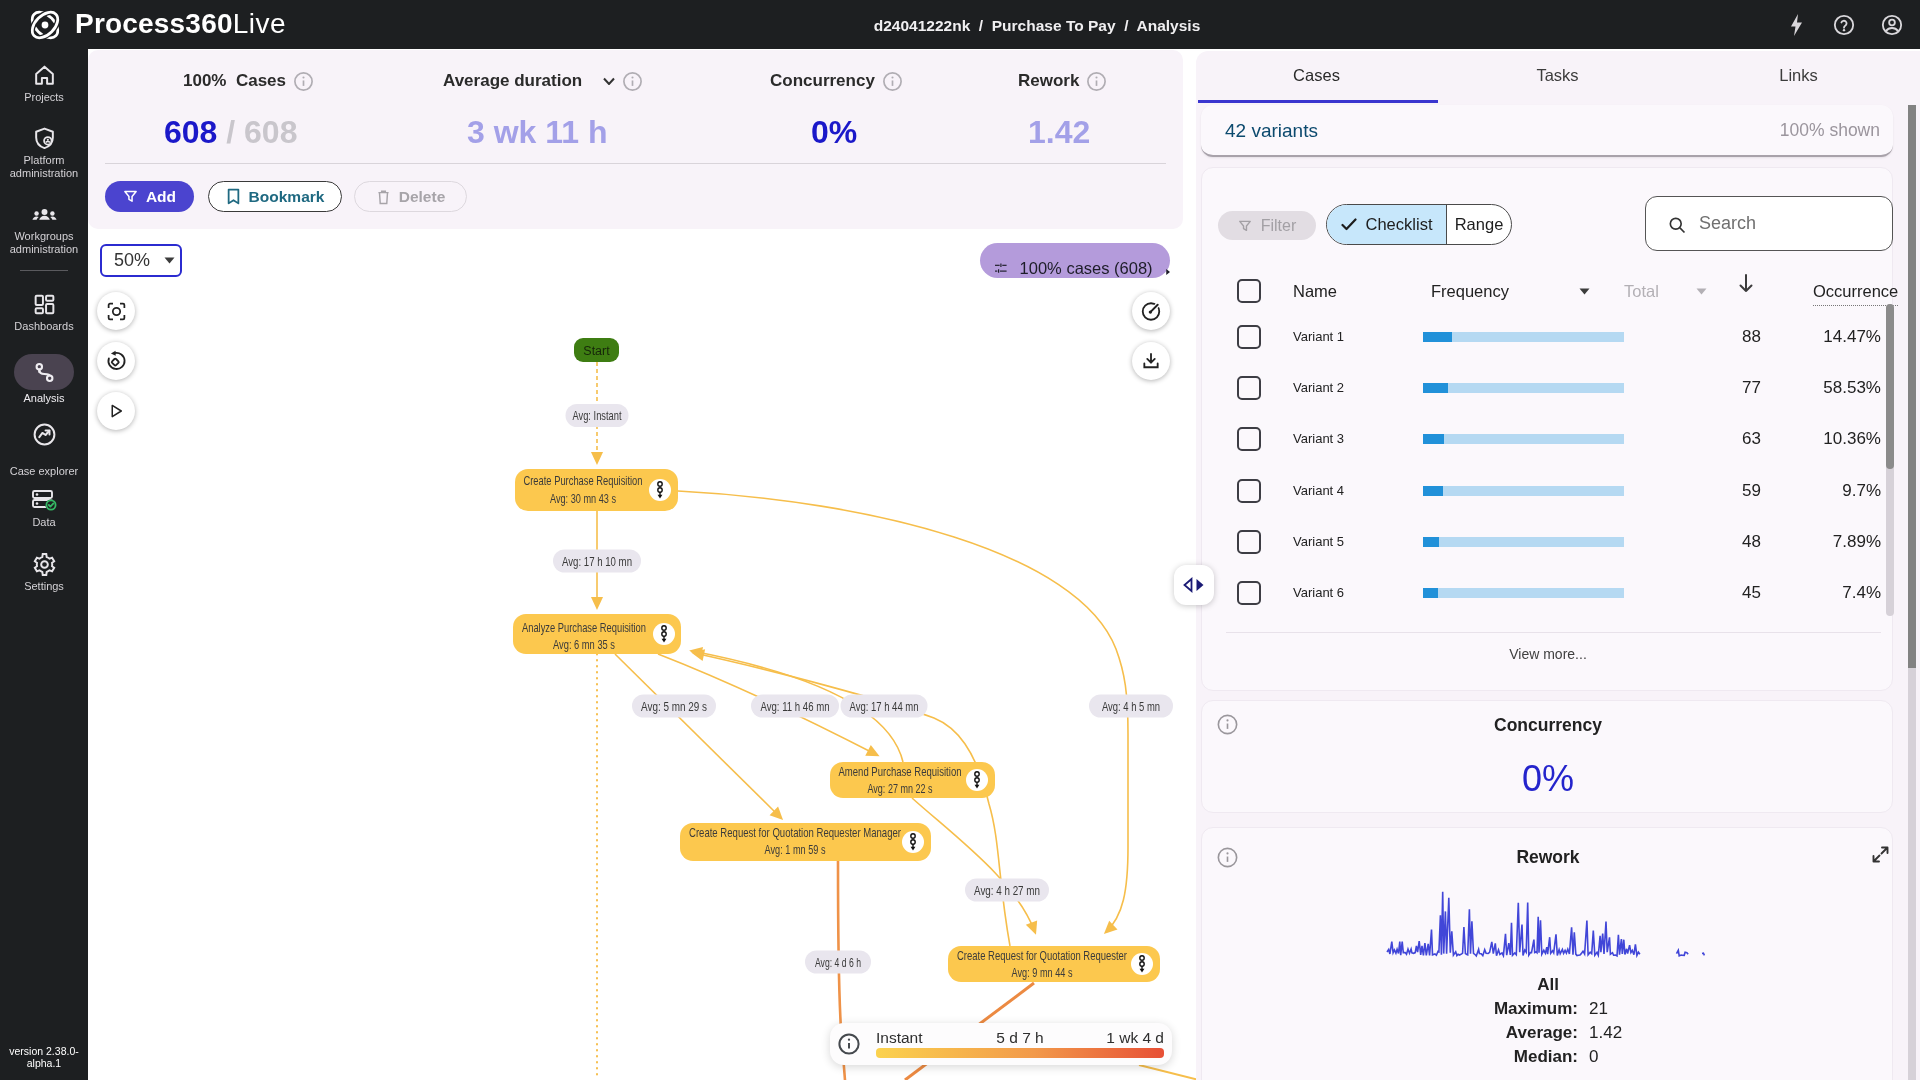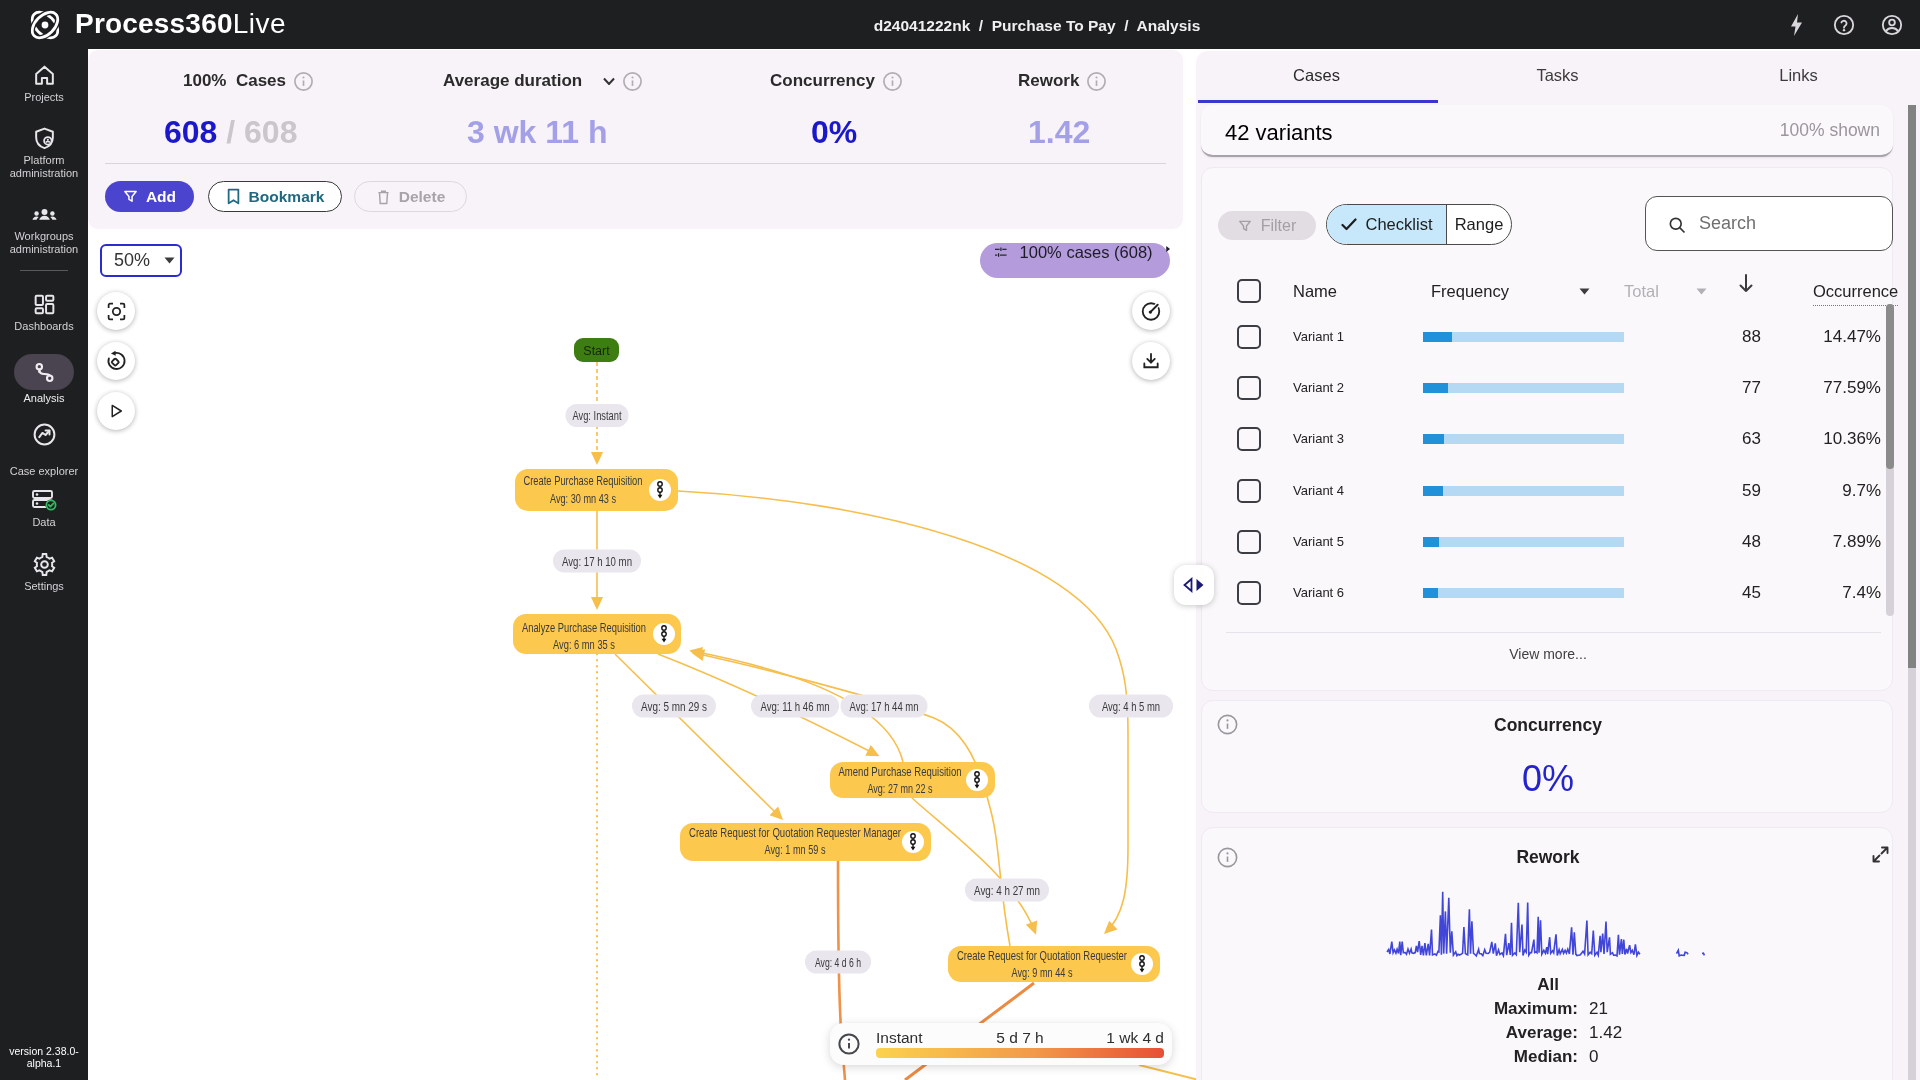--- a/index.html
+++ b/index.html
@@ -16,21 +16,21 @@
 
 #sheet{position:absolute;left:88px;top:49px;width:1108px;height:1031px;background:#fff;border-radius:12px 0 0 0;z-index:1}
 #stats{position:absolute;left:88px;top:50px;width:1095px;height:179px;background:#f8f3f9;border-radius:10px;z-index:3}
 .slabel{position:absolute;top:20px;height:22px;white-space:nowrap;font-size:17px;font-weight:700;color:#2b2b2b;display:flex;align-items:center;gap:7px}
 .sval{position:absolute;top:64px;height:40px;white-space:nowrap;font-size:32px;font-weight:700}
 .statline{position:absolute;left:17px;top:113px;width:1061px;height:0;border-top:1px solid #d9d4da}
 .btn{position:absolute;top:131px;height:31px;border-radius:16px;display:flex;align-items:center;justify-content:center;gap:8px;font-size:15.5px;font-weight:700}
 
 .circlebtn{position:absolute;width:38px;height:38px;border-radius:19px;background:#fff;box-shadow:0 1px 5px rgba(0,0,0,.3);display:flex;align-items:center;justify-content:center;z-index:6}
 #zoomsel{position:absolute;left:100px;top:244px;width:82px;height:33px;border:2px solid #2b2bd0;border-radius:6px;background:#fff;display:flex;align-items:center;z-index:6;font-size:18px;color:#333}
-#purplebtn{position:absolute;left:980px;top:243px;width:190px;height:35px;border-radius:17.5px;background:#b49bdb;display:flex;align-items:flex-start;z-index:6;font-size:16.5px;color:#1d1d28}
+#purplebtn{position:absolute;left:980px;top:243px;width:190px;height:35px;border-radius:17.5px;background:#b49bdb;display:flex;align-items:flex-end;z-index:6;font-size:16.5px;color:#1d1d28}
 #legend{position:absolute;left:830px;top:1023px;width:342px;height:42px;background:#fdfcfd;border-radius:14px;box-shadow:0 2px 10px rgba(0,0,0,.16);z-index:5}
 #handle{position:absolute;left:1174px;top:565px;width:40px;height:40px;background:#fff;border-radius:12px;box-shadow:0 1px 6px rgba(0,0,0,.22);z-index:12;display:flex;align-items:center;justify-content:center;gap:1px}
 
 #panel{position:absolute;left:1196px;top:51px;width:724px;height:1029px;background:#f8f3f9;border-radius:12px 0 0 0;z-index:2}
 .tab{position:absolute;top:0;width:241px;height:49px;text-align:center;line-height:49px;font-size:16.5px;color:#3c3c3c}
 .pcard{position:absolute;left:5px;width:692px;background:#fbf8fc;border:1px solid #efe9f1;border-radius:12px}
 .chk{position:absolute;width:24px;height:24px;border:2px solid #3d3d44;border-radius:5px}
 .vname{position:absolute;font-size:13px;color:#222;height:24px;line-height:24px}
 .vbar{position:absolute;width:201px;height:10px;background:#b5d9f2}
 .vbar i{display:block;height:10px;background:#2191d9}
@@ -360,21 +360,21 @@
     </svg>
 </div>
 
 <div id="panel">
  <div class="tab" style="left:0;color:#2a2a2a">Cases</div>
  <div class="tab" style="left:241px">Tasks</div>
  <div class="tab" style="left:482px">Links</div>
  <div class="abs" style="left:2px;top:49px;width:240px;height:3px;background:#3a36cf"></div>
 
  <div class="abs" style="left:5px;top:54px;width:692px;height:52px;background:#fbf8fc;border-radius:12px;border-bottom:2px solid #a8a2aa;box-shadow:0 1px 2px rgba(0,0,0,.08)">
-  <span style="position:absolute;left:24px;top:15px;font-size:22px;color:#000000">42 variants</span>
+  <span style="position:absolute;left:24px;top:15px;font-size:19px;color:#0c4a6e">42 variants</span>
   <span style="position:absolute;right:13px;top:15px;font-size:17.5px;color:#9b959d">100% shown</span>
  </div>
 
  <div class="pcard" style="top:116px;height:524px">
   <div class="abs" style="left:16px;top:43px;width:98px;height:29px;border-radius:15px;background:#e2dde3;color:#a3a0a5;font-size:16px;display:flex;align-items:center;justify-content:center;gap:9px">
    <svg width="14" height="14" viewBox="0 0 24 24" fill="none" stroke="#a3a0a5" stroke-width="2.4" stroke-linejoin="round">
           <path d="M3 4 H21 L14.5 12 V19.5 L9.5 16.5 V12 Z"></path>
         </svg>Filter</div>
   <div class="abs" style="left:124px;top:36px;width:186px;height:41px;border:1.5px solid #4a4a4a;border-radius:21px;background:#fff;overflow:hidden;display:flex">
    <div style="width:120px;height:100%;background:#c7e7fb;border-right:1.5px solid #4a4a4a;display:flex;align-items:center;justify-content:center;gap:9px;font-size:16.5px;color:#1d1d1d">
@@ -412,21 +412,21 @@
         <i style="width:29.1px"></i>
       </div>
   <span class="vnum" style="left:499px;top:157px">88</span>
   <span class="vpct" style="left:589px;top:157px">14.47%</span>
   <div class="chk" style="left:35px;top:208px"></div>
   <span class="vname" style="left:91px;top:208px">Variant 2</span>
   <div class="vbar" style="left:221px;top:215px">
         <i style="width:25.4px"></i>
       </div>
   <span class="vnum" style="left:499px;top:208px">77</span>
-  <span class="vpct" style="left:589px;top:208px">77.59%</span>
+  <span class="vpct" style="left:589px;top:208px">58.53%</span>
   <div class="chk" style="left:35px;top:259px"></div>
   <span class="vname" style="left:91px;top:259px">Variant 3</span>
   <div class="vbar" style="left:221px;top:266px">
         <i style="width:20.8px"></i>
       </div>
   <span class="vnum" style="left:499px;top:259px">63</span>
   <span class="vpct" style="left:589px;top:259px">10.36%</span>
   <div class="chk" style="left:35px;top:311px"></div>
   <span class="vname" style="left:91px;top:311px">Variant 4</span>
   <div class="vbar" style="left:221px;top:318px">

